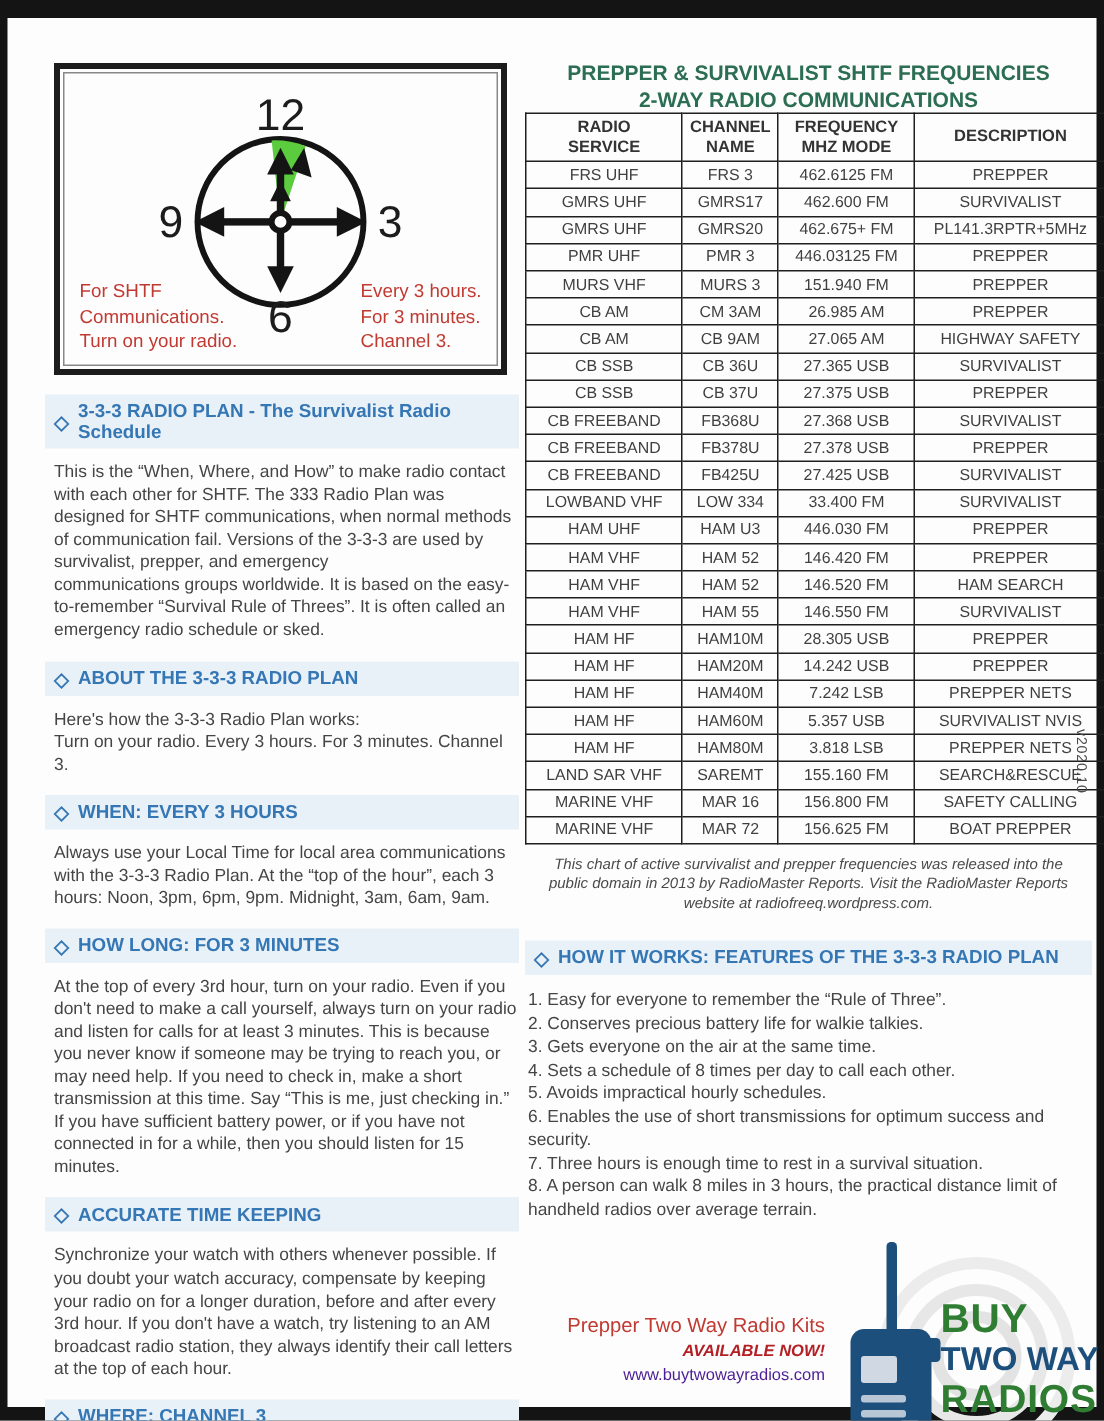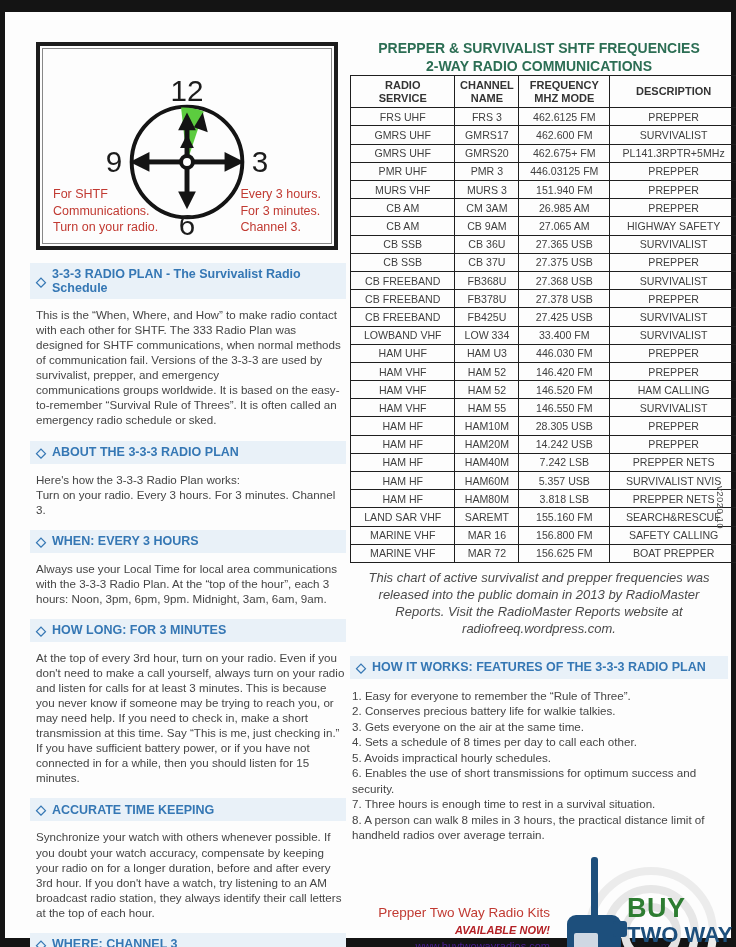--- a/index.html
+++ b/index.html
@@ -9,41 +9,41 @@
   .paper { position:absolute; left:5px; right:5px; top:12px; bottom:9px; background:#fdfdfd; }
 
   
   .left-col  { position:absolute; left:25px;  top:30px; width:316px; }
   .right-col { position:absolute; left:345px; top:28px; width:378px; }
 
   
   .plan-box { border:4px solid #1c1c1c; padding:2px; width:302px; margin-left:6px; }
   .plan-box-inner { border:1px solid #888; padding:6px 8px 8px; position:relative; height:196px; }
   .plan-title { text-align:center; color:#b32025; font-size:23px; font-weight:bold; letter-spacing:.5px; }
-  .clock-wrap { position:absolute; left:50%; top:26px; transform:translateX(-50%); }
+  .clock-wrap { position:absolute; left:50%; top:12px; transform:translateX(-50%); }
   .plan-caption { position:absolute; bottom:8px; color:#c13a32; font-size:12.5px; line-height:1.3; white-space:pre-line; }
   .plan-caption.left { left:10px; text-align:left; }
   .plan-caption.right { right:10px; text-align:left; }
 
   
   .section { margin-top:13px; }
   .sec-header { background:#e9f1f8; color:#3577b4; font-size:12.5px; font-weight:bold; padding:4px 4px 4px 6px; display:flex; align-items:center; gap:6px; }
   .sec-marker { font-size:13px; font-weight:bold; color:#3577b4; }
   .sec-body { color:#454545; font-size:11.6px; line-height:1.30; margin-top:8px; padding-left:6px; white-space:pre-line; }
 
   
   .table-title { text-align:center; color:#2c6e54; font-weight:bold; font-size:14px; line-height:1.25; margin-bottom:0; }
   .table-zone { position:relative; }
   table.freq { border-collapse:collapse; width:388px; table-layout:fixed; }
   table.freq th, table.freq td { border:1.5px solid #1f1f1f; text-align:center; color:#3f3f3f; }
   table.freq th { font-size:11px; font-weight:bold; color:#333; padding:3px 1px; white-space:pre-line; line-height:1.15; }
   table.freq td { font-size:10.6px; padding:2.6px 1px; }
   col.c1{width:27%} col.c2{width:16.5%} col.c3{width:23.5%} col.c4{width:33%}
   .version-label { position:absolute; right:2px; bottom:34px; writing-mode:vertical-rl; font-size:9.5px; color:#4a4a4a; letter-spacing:.5px; }
-  .table-caption { font-style:italic; color:#4a4a4a; font-size:13px; line-height:1.3; text-align:center; margin:7px 8px 0; }
+  .table-caption { font-style:italic; color:#4a4a4a; font-size:10px; line-height:1.3; text-align:center; margin:7px 8px 0; }
 
   
   .hiw-list { margin-top:9px; padding-left:2px; }
   .hiw-item { color:#454545; font-size:11.6px; line-height:1.34; }
 
   
   .promo-row { display:flex; margin-top:14px; align-items:flex-start; }
   .promo-text { width:200px; text-align:right; margin-top:48px; }
   .promo-line1 { color:#c13a32; font-size:13.5px; }
   .promo-line2 { color:#b32025; font-size:11px; font-weight:bold; font-style:italic; margin-top:4px; }
@@ -266,21 +266,21 @@
               <tr>
                 <td>HAM VHF</td>
                 <td>HAM 52</td>
                 <td>146.420 FM</td>
                 <td>PREPPER</td>
               </tr>
               <tr>
                 <td>HAM VHF</td>
                 <td>HAM 52</td>
                 <td>146.520 FM</td>
-                <td>HAM CALLING</td>
+                <td>HAM SEARCH</td>
               </tr>
               <tr>
                 <td>HAM VHF</td>
                 <td>HAM 55</td>
                 <td>146.550 FM</td>
                 <td>SURVIVALIST</td>
               </tr>
               <tr>
                 <td>HAM HF</td>
                 <td>HAM10M</td>

